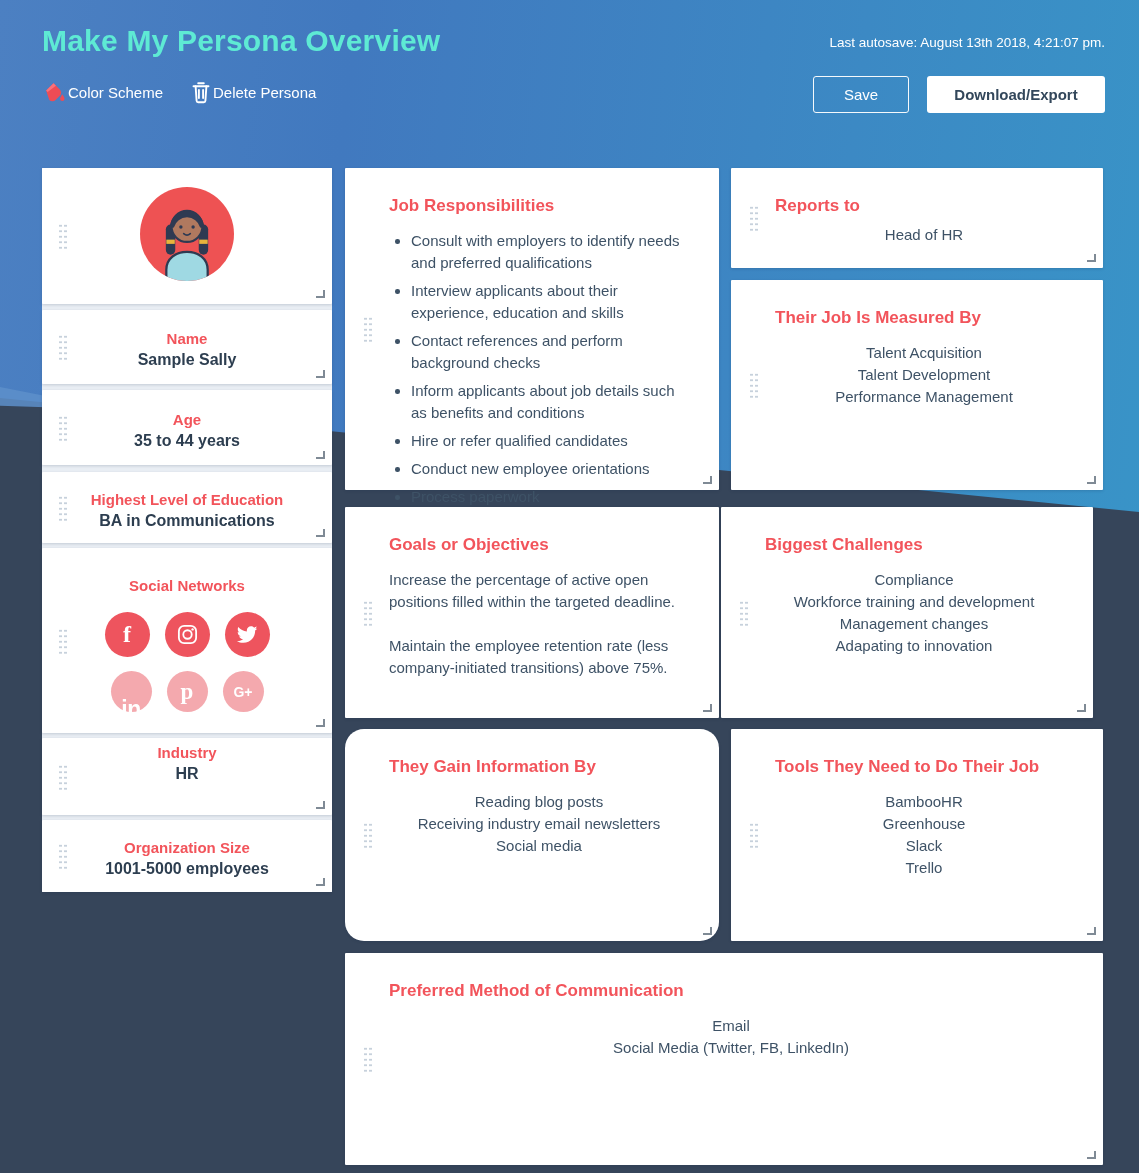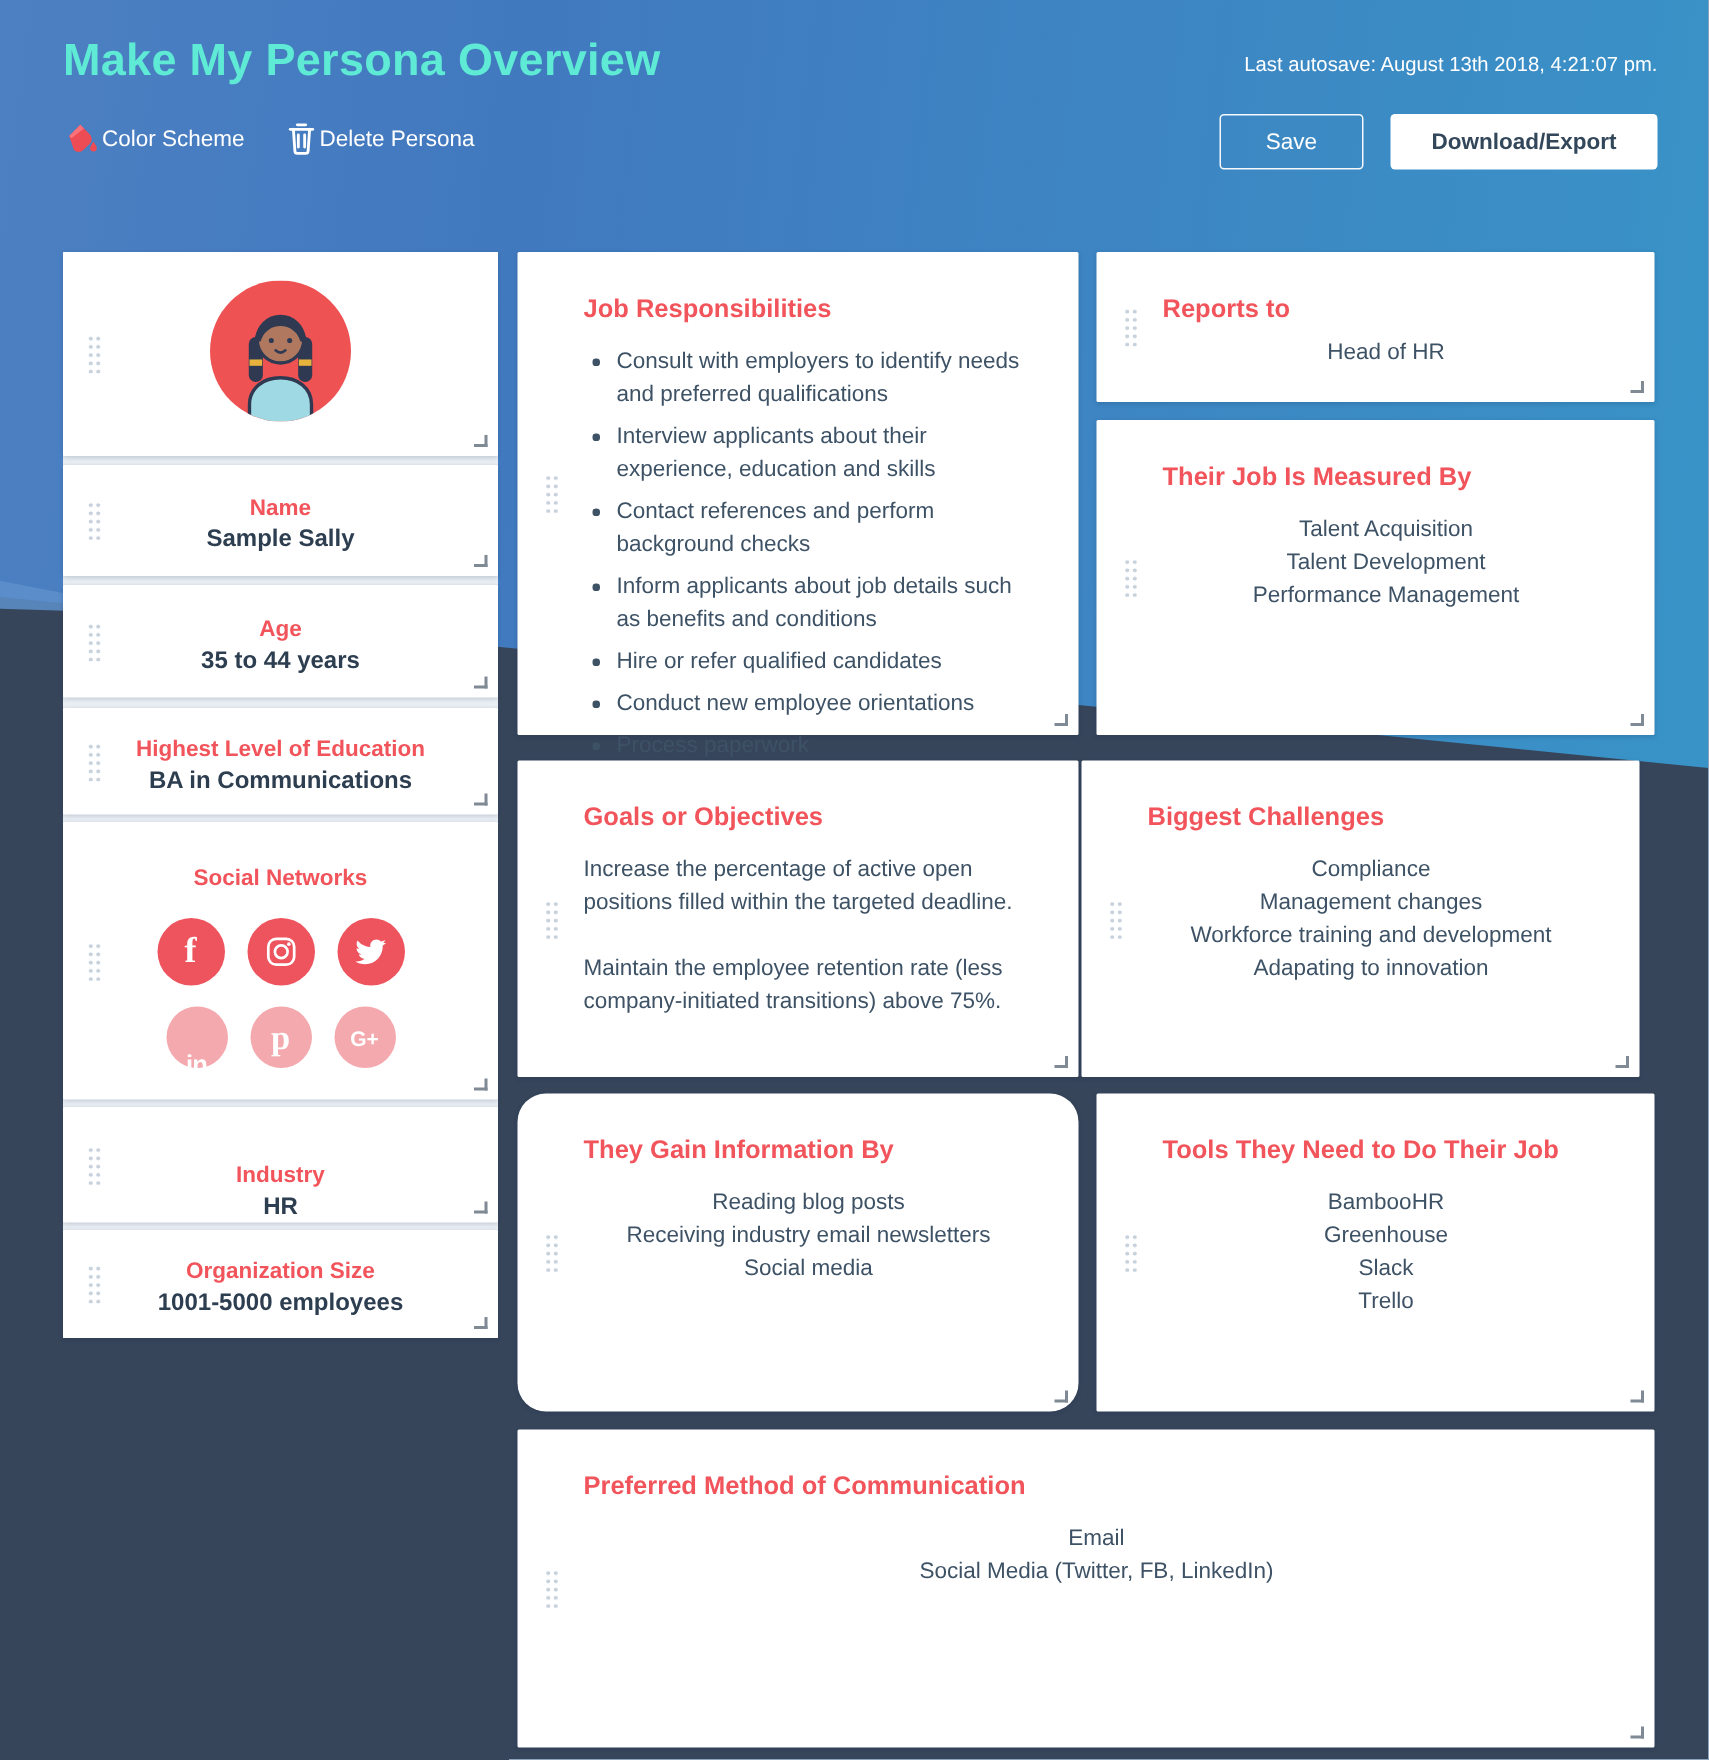--- a/index.html
+++ b/index.html
@@ -36,21 +36,21 @@
   .side-label { color:#f2545b; font-size:15px; font-weight:700; margin-bottom:4px; }
   .side-value { color:#2d3e50; font-size:16px; font-weight:700; }
   .avatar-wrap { display:flex; justify-content:center; align-items:center; height:100%; }
 
   
   .soc-row { display:flex; justify-content:center; gap:15px; }
   .soc { border-radius:50%; display:flex; align-items:center; justify-content:center; color:#fff; cursor:pointer; }
   .soc.big { width:45px; height:45px; background:#ee545e; }
   .soc.dim { width:41px; height:41px; background:#f4a9ae; }
   .soc .glyph-f { font-size:24px; font-weight:700; font-family:"Liberation Serif", serif; }
-  .soc .glyph-in { font-size:17px; font-weight:700; letter-spacing:-.5px;margin-top:36px; }
+  .soc .glyph-in { font-size:23px; font-weight:700; letter-spacing:-.5px;margin-top:36px; }
   .soc .glyph-p { font-size:23px; font-weight:700; font-family:"Liberation Serif", serif; }
   .soc .glyph-gp { font-size:14px; font-weight:700; }
 
   
   .main-card { padding:28px 30px 20px 44px; }
   .card-title { color:#f2545b; font-size:17px; font-weight:700; margin-bottom:14px; }
   .card-line { color:#3e5266; font-size:15px; line-height:22px;text-align:center; }
   .para { color:#3e5266; font-size:15px; line-height:22px; margin-bottom:22px; }
   ul.bullets { list-style:none; margin-left:22px; }
   ul.bullets li { position:relative; color:#3e5266; font-size:15px; line-height:22px; margin-bottom:6px; }
@@ -170,21 +170,21 @@
       <span class="soc dim">
           <span class="glyph-p">p</span>
         </span>
       <span class="soc dim">
           <span class="glyph-gp">G+</span>
         </span>
     </div>
     <span class="resize"></span>
   </div>
 
-  <div class="card side-card" style="top:738px; height:77px; padding-top:37px;">
+  <div class="card side-card" style="top:738px; height:77px; padding-top:6px;">
     <span class="drag"></span>
     <div class="side-label">Industry</div>
     <div class="side-value">HR</div>
     <span class="resize"></span>
   </div>
 
   <div class="card side-card" style="top:820px; height:72px; padding-top:19px;">
     <span class="drag"></span>
     <div class="side-label">Organization Size</div>
     <div class="side-value">1001-5000 employees</div>
@@ -236,22 +236,22 @@
     <div class="card-line">Talent Acquisition</div>
     <div class="card-line">Talent Development</div>
     <div class="card-line">Performance Management</div>
     <span class="resize"></span>
   </div>
 
   <div class="card main-card" style="left:721px; top:507px; width:372px; height:211px;">
     <span class="drag" style="left:18px;"></span>
     <div class="card-title">Biggest Challenges</div>
     <div class="card-line">Compliance</div>
+    <div class="card-line">Workforce training and development</div>
     <div class="card-line">Management changes</div>
-    <div class="card-line">Workforce training and development</div>
     <div class="card-line">Adapating to innovation</div>
     <span class="resize"></span>
   </div>
 
   <div class="card main-card" style="left:731px; top:729px; width:372px; height:212px;">
     <span class="drag" style="left:18px;"></span>
     <div class="card-title">Tools They Need to Do Their Job</div>
     <div class="card-line">BambooHR</div>
     <div class="card-line">Greenhouse</div>
     <div class="card-line">Slack</div>

